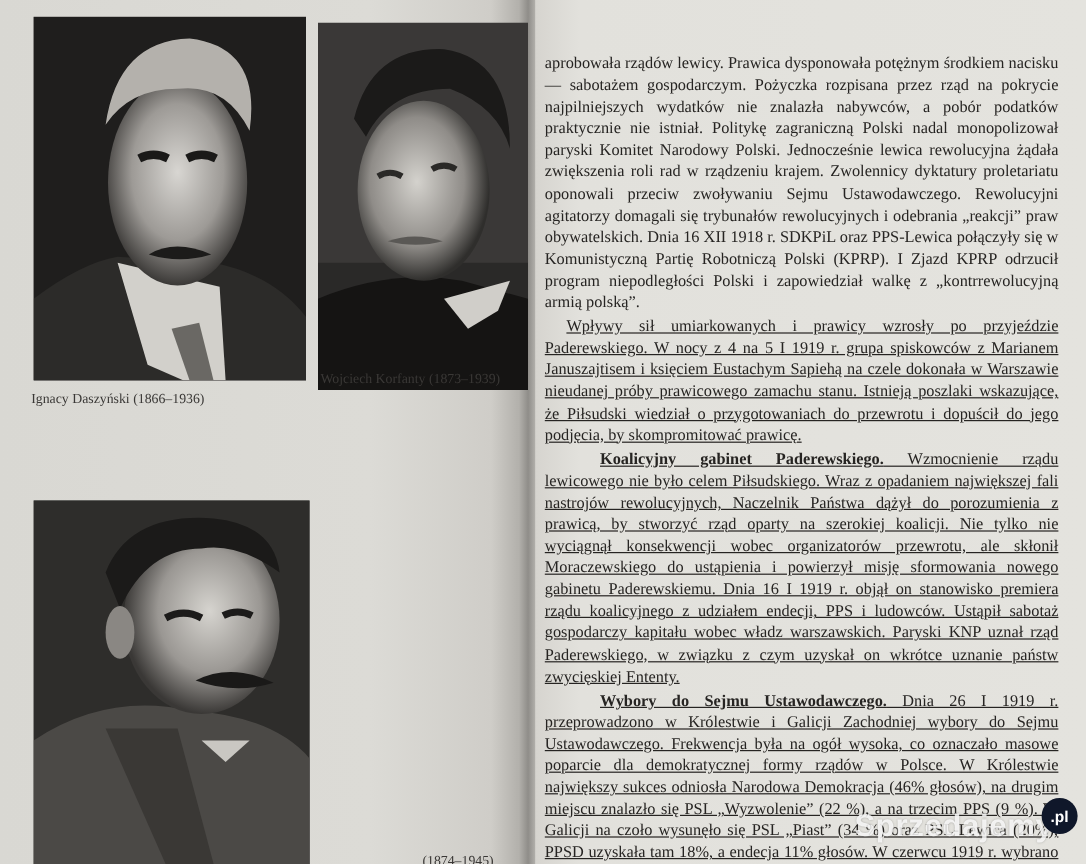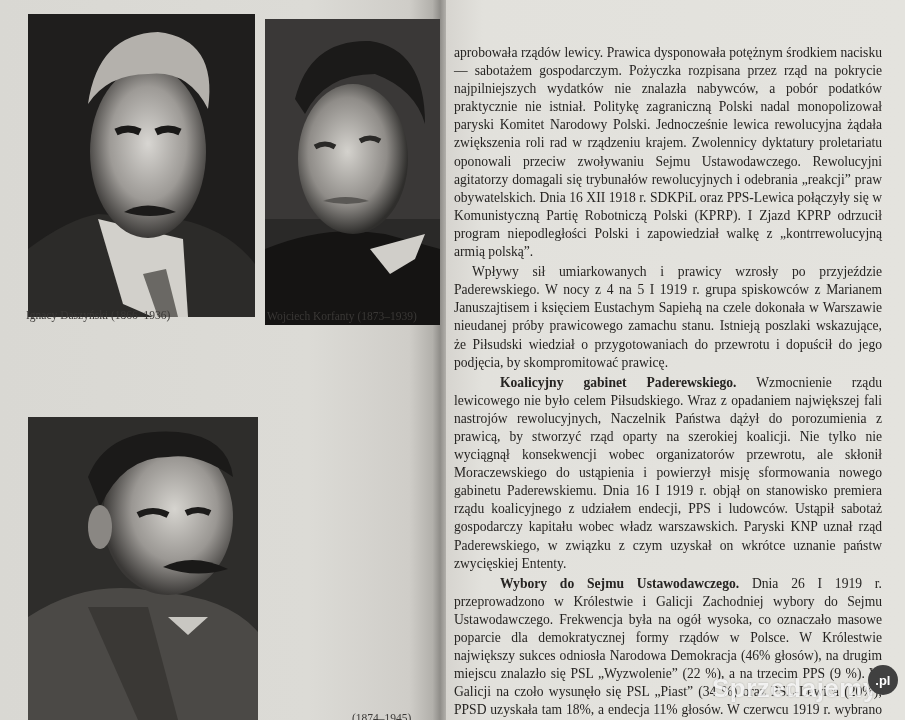--- a/index.html
+++ b/index.html
@@ -28,34 +28,34 @@
   .photo svg { width: 100%; height: 100%; display: block; }
   .caption {
     position: absolute; font-size: 11.5px; color: #3a3836; white-space: nowrap;
   }
   .text-col {
     position: absolute; left: 454px; top: 44px; width: 428px;
     font-size: 13.6px; line-height: 18.1px; text-align: justify;
   }
   .text-col p { margin: 0; text-indent: 18px; }
   .text-col p.first { text-indent: 0; }
-  .text-col p + p.section { margin-top: 2px; }
+  .text-col p + p.section { margin-top: 2px; text-decoration: underline; }
   .text-col b { font-weight: bold; margin-left: 28px; }
   .watermark {
     position: absolute; left: 712px; top: 672px; height: 32px;
     display: flex; align-items: center;
   }
   .wm-text {
     font-family: "Liberation Sans", "DejaVu Sans", sans-serif;
     font-weight: bold; font-size: 26px; color: rgba(255,255,255,0.82);
     text-shadow: 0 0 2px rgba(0,0,0,0.25); letter-spacing: 0.5px;
   }
   .wm-badge {
     position: absolute; right: -20px; top: -7px; width: 30px; height: 30px;
-    border-radius: 50%; background: #404040; color: #fff;
+    border-radius: 50%; background: #0f172a; color: #fff;
     font-family: "Liberation Sans", sans-serif; font-weight: bold; font-size: 13px;
     display: flex; align-items: center; justify-content: center;
   }
 </style>
 </head>
 <body>
 
 <div class="page-left"></div>
 <div class="gutter"></div>
 <div class="page-right"></div>
@@ -72,21 +72,21 @@
     <rect width="227" height="303" fill="#1f1e1d"></rect>
     <path d="M0 303 L0 235 Q40 205 70 200 L150 205 Q200 215 227 250 L227 303Z" fill="#2c2b29"></path>
     <path d="M70 205 L95 290 L125 303 L160 303 L155 225 Z" fill="#d2d0cb"></path>
     <path d="M115 260 L130 303 L150 303 L138 255Z" fill="#6a6864"></path>
     <ellipse cx="120" cy="138" rx="58" ry="86" fill="url(#f1)"></ellipse>
     <path d="M60 90 Q70 20 130 18 Q190 25 180 95 Q160 55 120 60 Q80 60 60 90Z" fill="#b4b1ac"></path>
     <path d="M88 118 Q100 112 112 118 M128 118 Q140 112 152 118" stroke="#1a1918" stroke-width="7" fill="none"></path>
     <path d="M96 198 Q118 185 148 198 Q122 206 96 198Z" fill="#1c1b1a"></path>
   </svg>
 </div>
-<div class="caption" style="left:26px; top:309px;">Ignacy Daszyński (1866–1936)</div>
+<div class="caption" style="left:26px; top:327px;">Ignacy Daszyński (1866–1936)</div>
 
 <div class="photo" style="left:265px; top:19px; width:175px; height:306px; background:#262524;">
   <svg viewBox="0 0 175 306" preserveAspectRatio="none">
     <defs>
       <radialGradient id="f2" cx="45%" cy="45%" r="55%">
         <stop offset="0" stop-color="#d4d2cd"></stop>
           <stop offset="0.65" stop-color="#8f8c88"></stop>
           <stop offset="1" stop-color="#2f2e2c"></stop>
       </radialGradient>
     </defs>

